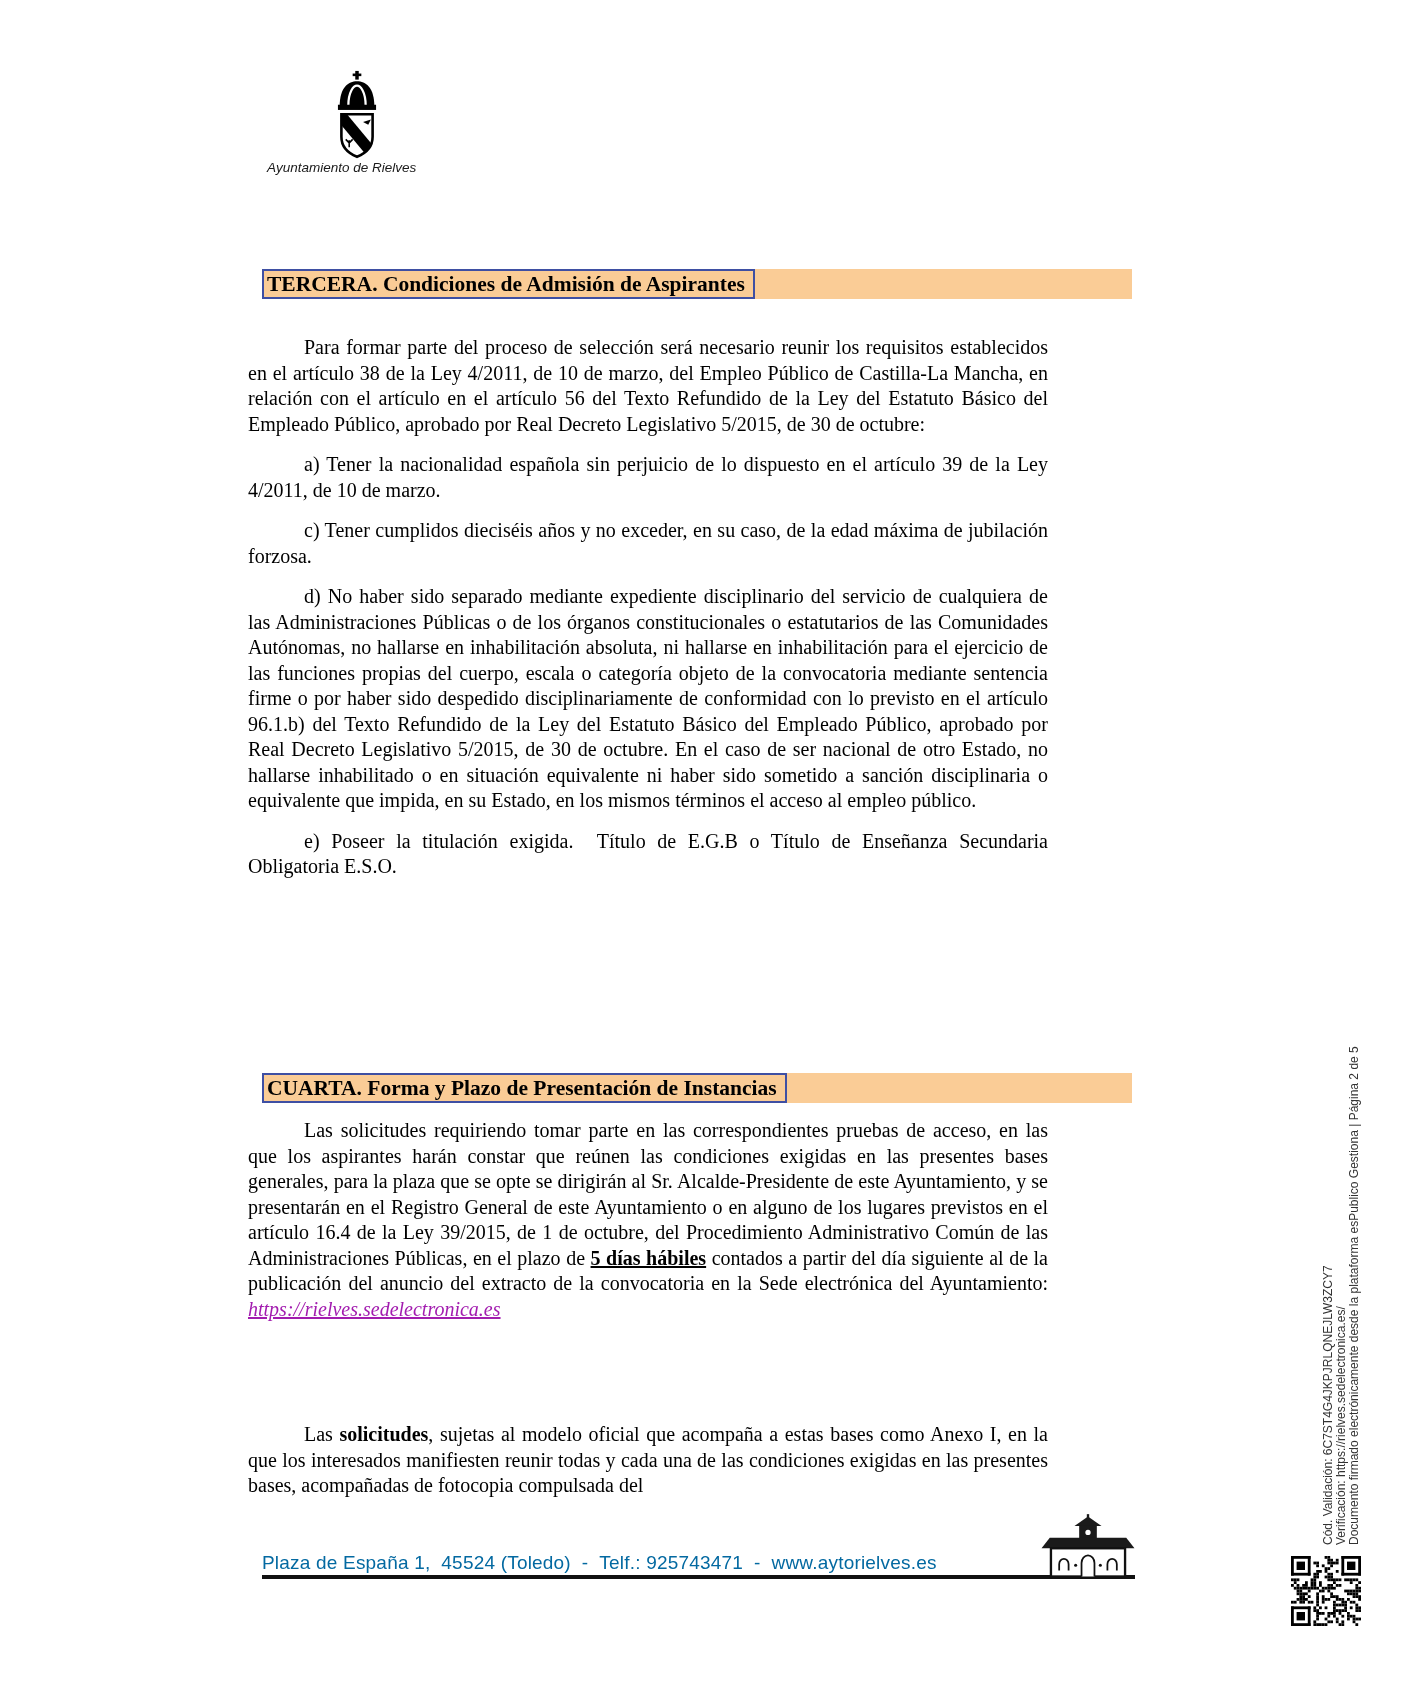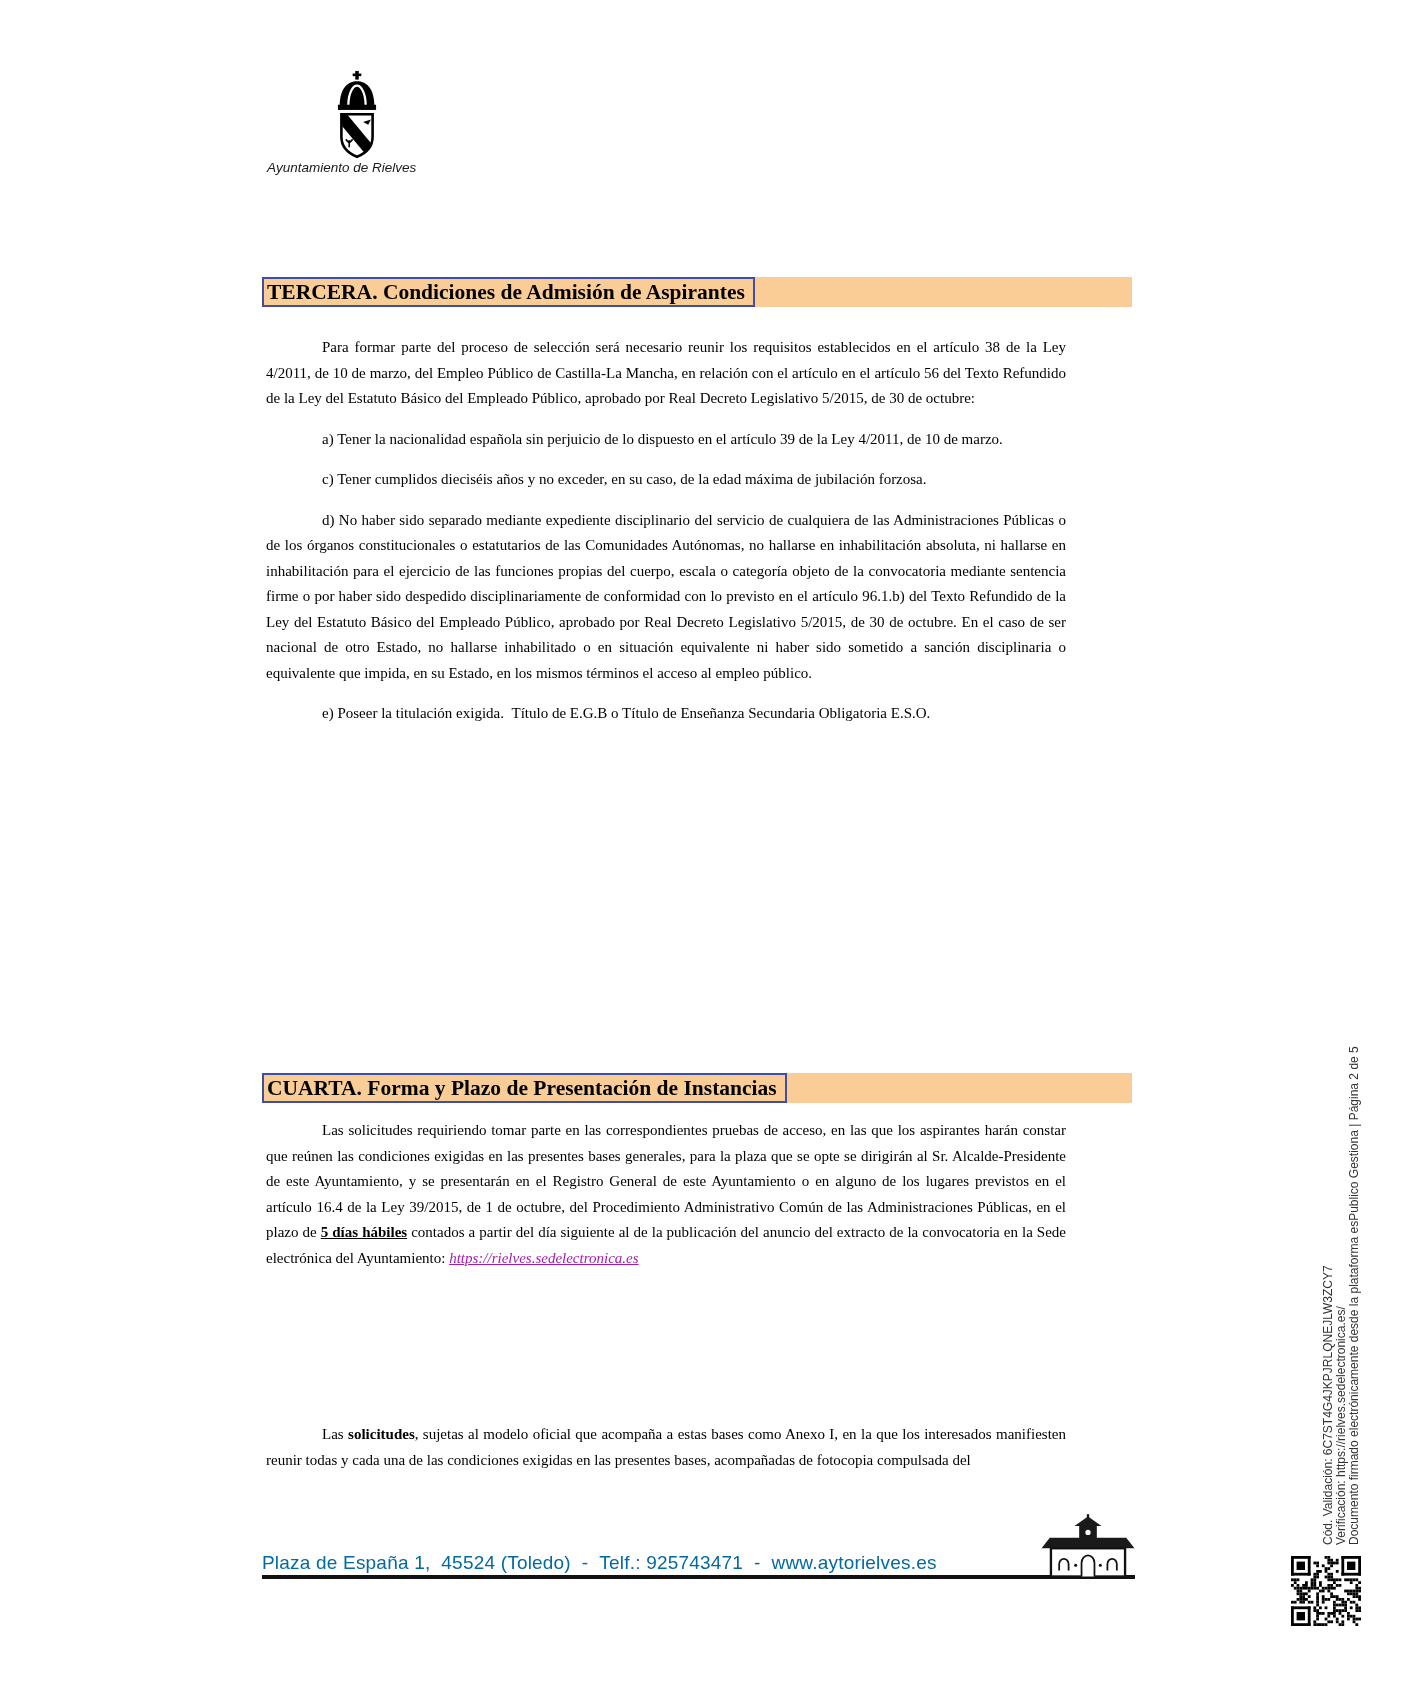--- a/index.html
+++ b/index.html
@@ -24,32 +24,32 @@
     font-size:21px;line-height:25.5px;
   }
   .b{font-weight:bold;}
   .u{text-decoration:underline;}
   .i{font-style:italic;}
   
   .heading-bar{
     position:absolute;left:262px;width:870px;height:30px;
     background:#FACC96;
   }
-  .bar-tercera{top:277px;}
+  .bar-tercera{top:269px;}
   .bar-cuarta{top:1073px;}
   .heading-box{
     display:inline-block;
     border:2px solid #3E4FA3;
     background:#FACC96;
     font-weight:bold;font-size:21.5px;line-height:26px;
     padding:0 8px 0 3px;
     white-space:nowrap;
   }
   
-  .flow{position:absolute;left:266px;width:800px;font-size:15px;line-height:25.5px;text-align:justify;}
+  .flow{position:absolute;left:248px;width:800px;font-size:20px;line-height:25.5px;text-align:justify;}
   .flow-tercera{top:335px;}
   .flow-cuarta{top:1118px;}
   .flow-solicitudes{top:1422px;}
   .flow p{margin:0 0 15px 0;text-indent:56px;}
   .doc-link{color:#a21caf;}
   
   .footer-address{
     position:absolute;left:262px;top:1552px;
     font-family:"Liberation Sans", sans-serif;
     font-weight:normal;font-size:19px;color:#0369a1;

